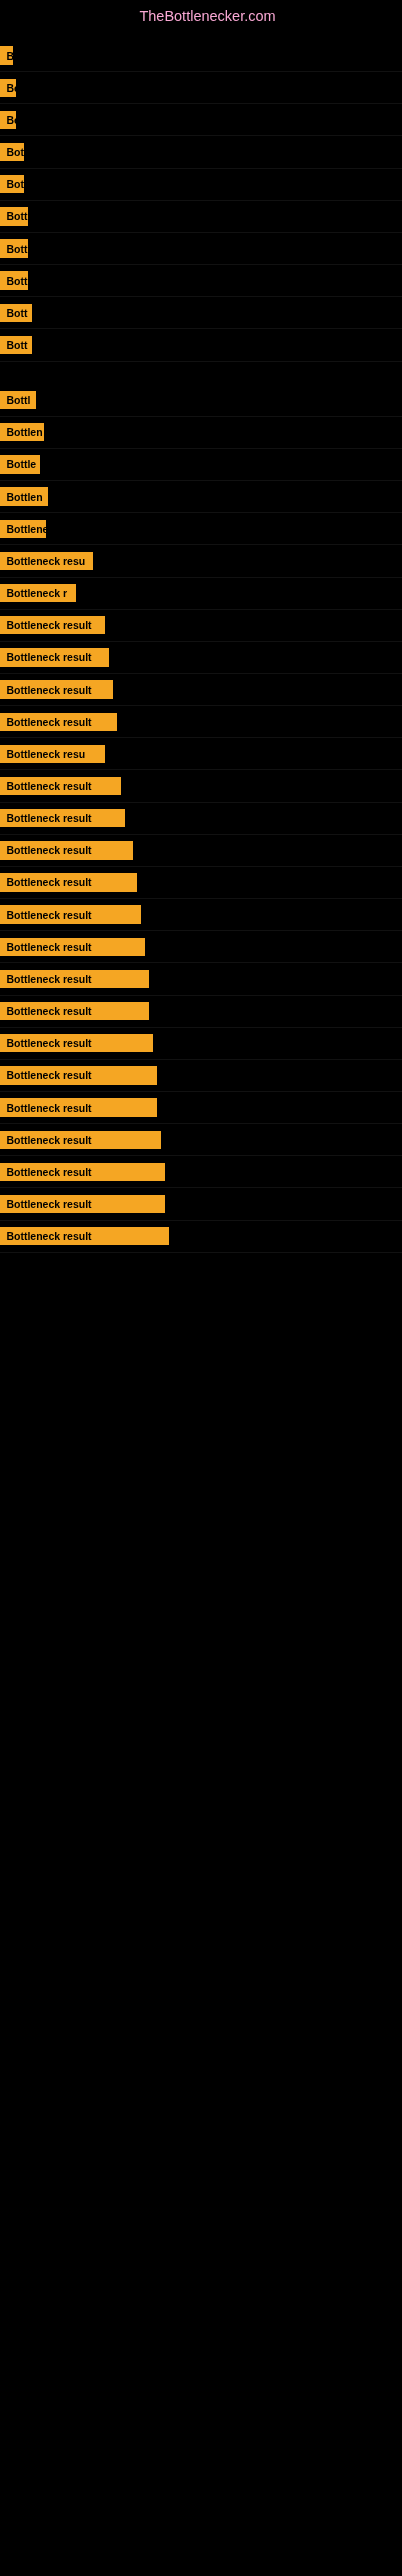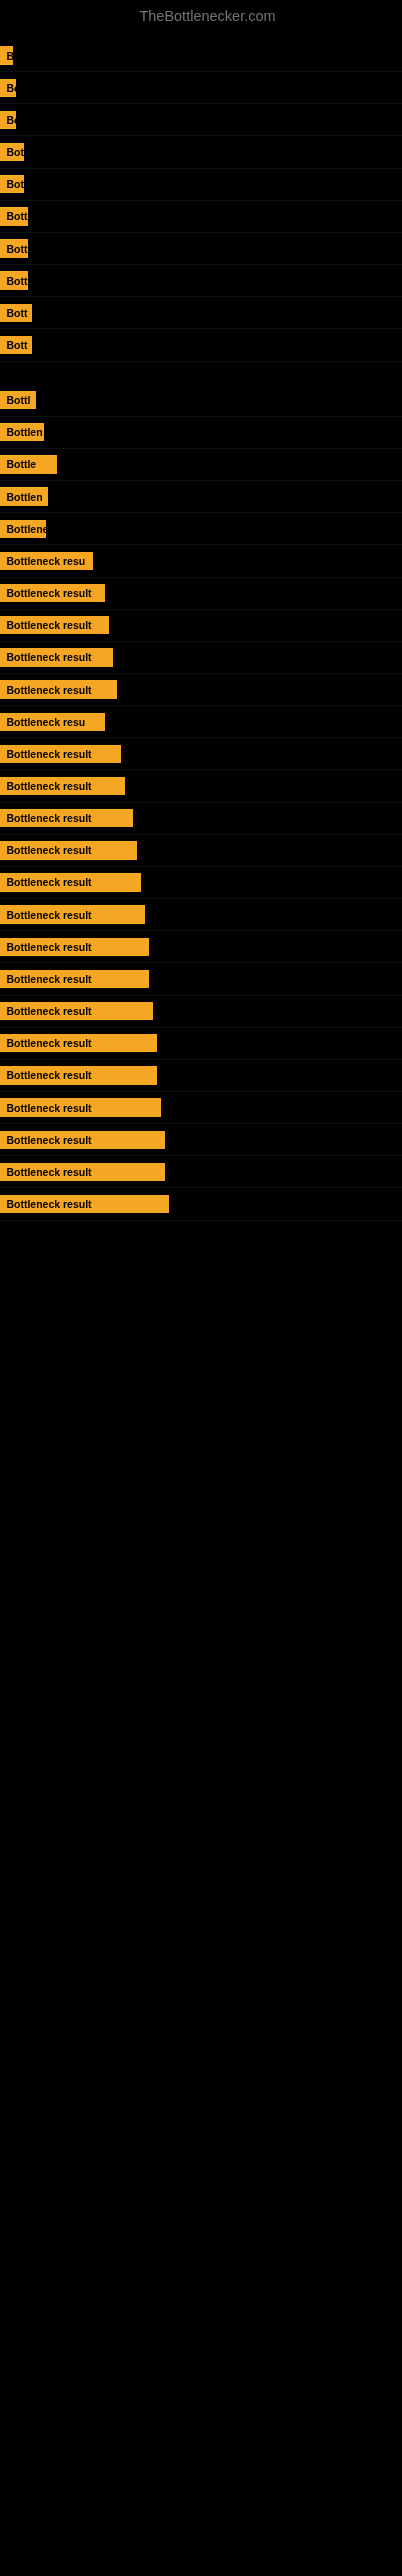--- a/index.html
+++ b/index.html
@@ -12,21 +12,21 @@
       width: 403px;
       background-color: #000000;
       font-family: Arial, sans-serif;
       color: #ffffff;
     }
 
     .header {
       text-align: center;
       padding: 8px 0 16px 12px;
       font-size: 14.5px;
-      color: #737373;
+      color: #f9a8d4;
       font-weight: normal;
     }
 
     .items-container {
       display: flex;
       flex-direction: column;
       gap: 0px;
     }
 
     .item-row {
@@ -82,30 +82,33 @@
     <div class="item-row">
       <div class="item-label" style="width: 32px;">Bott</div>
     </div>
     <div class="item-row">
       <div class="item-label" style="width: 36px; margin-top: 23px;">Bottl</div>
     </div>
     <div class="item-row">
       <div class="item-label" style="width: 44px;">Bottlen</div>
     </div>
     <div class="item-row">
-      <div class="item-label" style="width: 57px;">Bottle</div>
+      <div class="item-label" style="width: 40px;">Bottle</div>
     </div>
     <div class="item-row">
       <div class="item-label" style="width: 48px;">Bottlen</div>
     </div>
     <div class="item-row">
       <div class="item-label" style="width: 46px;">Bottleneck</div>
     </div>
     <div class="item-row">
       <div class="item-label" style="width: 93px;">Bottleneck resu</div>
+    </div>
+    <div class="item-row">
+      <div class="item-label" style="width: 76px;">Bottleneck r</div>
     </div>
     <div class="item-row">
       <div class="item-label" style="width: 105px;">Bottleneck result</div>
     </div>
     <div class="item-row">
       <div class="item-label" style="width: 109px;">Bottleneck result</div>
     </div>
     <div class="item-row">
       <div class="item-label" style="width: 113px;">Bottleneck result</div>
     </div>

